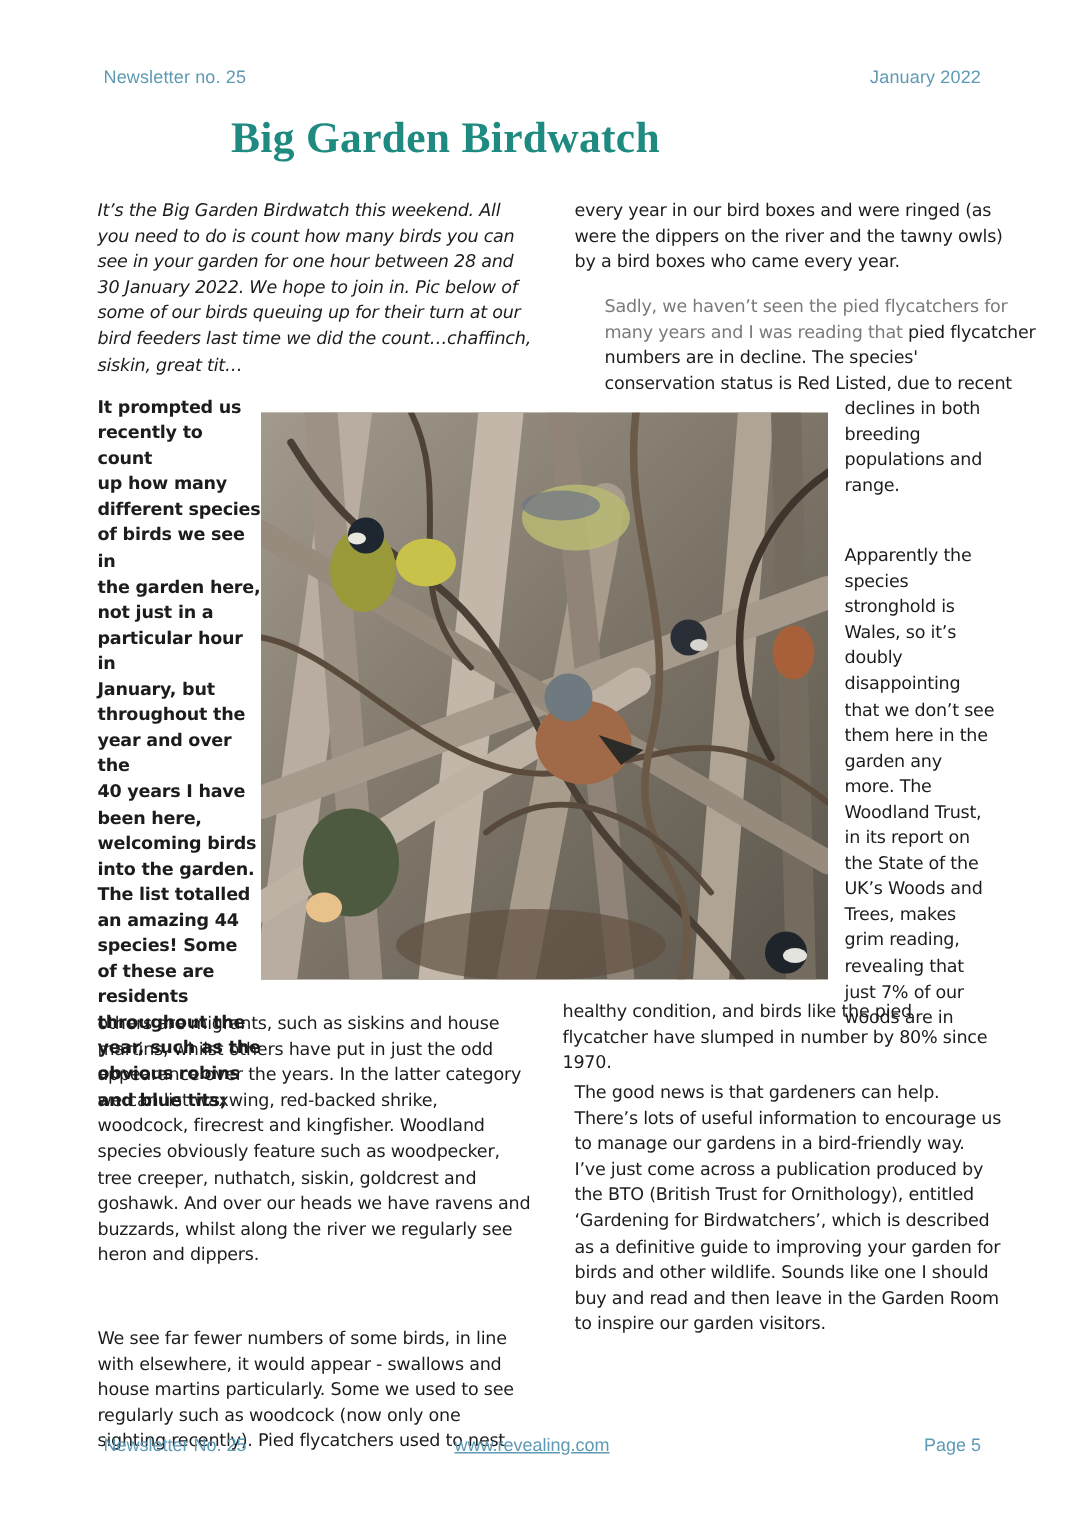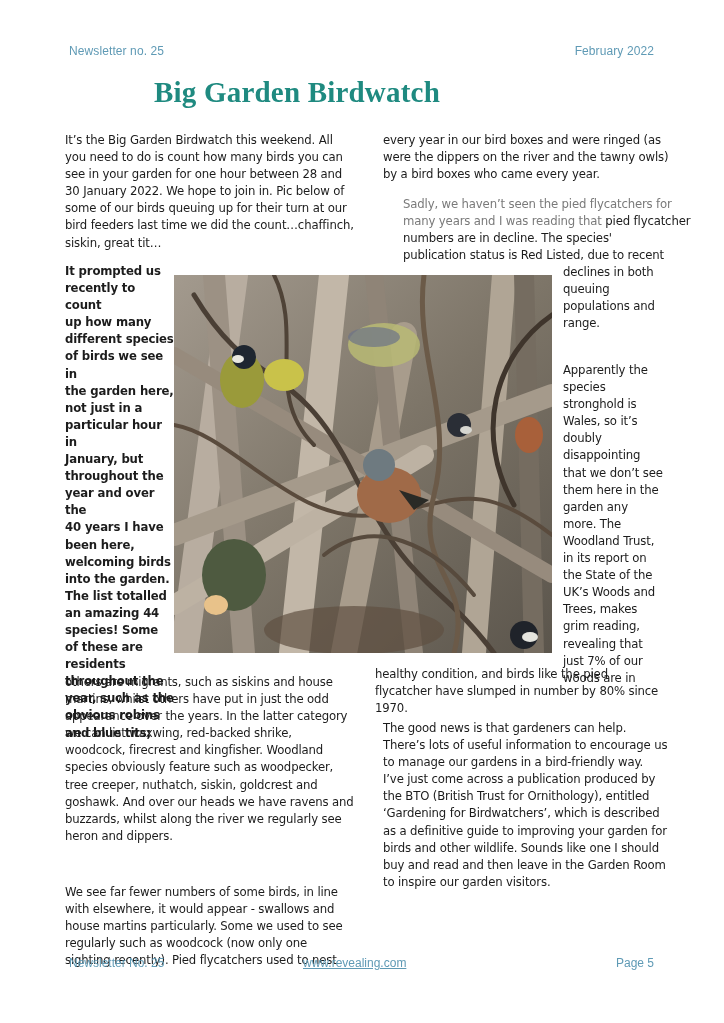--- a/index.html
+++ b/index.html
@@ -21,25 +21,25 @@
   .ftr { position: absolute; top: 956px; font-size: 12px; color: #5f9ab5;
          font-family: "Liberation Sans", sans-serif; }
   .ftr-left { left: 69px; }
   .ftr-mid { left: 303px; text-decoration: underline; text-decoration-color: #5f9ab5; }
   .ftr-right { right: 70px; }
 </style>
 </head>
 <body>
 
 <div class="hdr hdr-left">Newsletter no. 25</div>
-<div class="hdr hdr-right">February 2022</div>
+<div class="hdr hdr-right">January 2022</div>
 
 <h1 class="title" style="margin:0;">Big Garden Birdwatch</h1>
 
-<div class="txt para" style="left:65px; top:132px; width:300px;">It’s the Big Garden Birdwatch this weekend.   All
+<div class="txt para" style="left:65px; top:132px; width:300px;font-style:italic;">It’s the Big Garden Birdwatch this weekend.   All
 you need to do is count how many birds you can
 see in your garden for one hour between 28 and
 30 January 2022.  We hope to join in.  Pic below of
 some of our birds queuing up for their turn at our
 bird feeders last time we did the count…chaffinch,
 siskin, great tit…</div>
 
 <div class="txt para" style="left:65px; top:263px; width:110px;font-weight:bold;">It prompted us
 recently to count
 up how many
@@ -82,24 +82,24 @@
 regularly such as woodcock (now only one
 sighting recently).  Pied flycatchers used to nest</div>
 
 <div class="txt para" style="left:383px; top:132px; width:300px;">every year in our bird boxes and were ringed (as
 were the dippers on the river and the tawny owls)
 by a bird boxes who came every year.</div>
 
 <div class="txt para" style="left:403px; top:196px; width:300px;"><span class="grey">Sadly, we haven’t seen the pied flycatchers for
 many years and I was reading that </span><span>pied flycatcher
 numbers are in decline. The species'
-publication status is Red Listed,  due to recent</span></div>
+conservation status is Red Listed,  due to recent</span></div>
 
 <div class="txt para" style="left:563px; top:264px; width:125px;">declines in both
-queuing
+breeding
 populations and
 range.</div>
 
 <div class="txt para" style="left:563px; top:343px; width:125px;margin-top:19px;">Apparently the
 species
 stronghold is
 Wales, so it’s
 doubly
 disappointing
 that we don’t see

